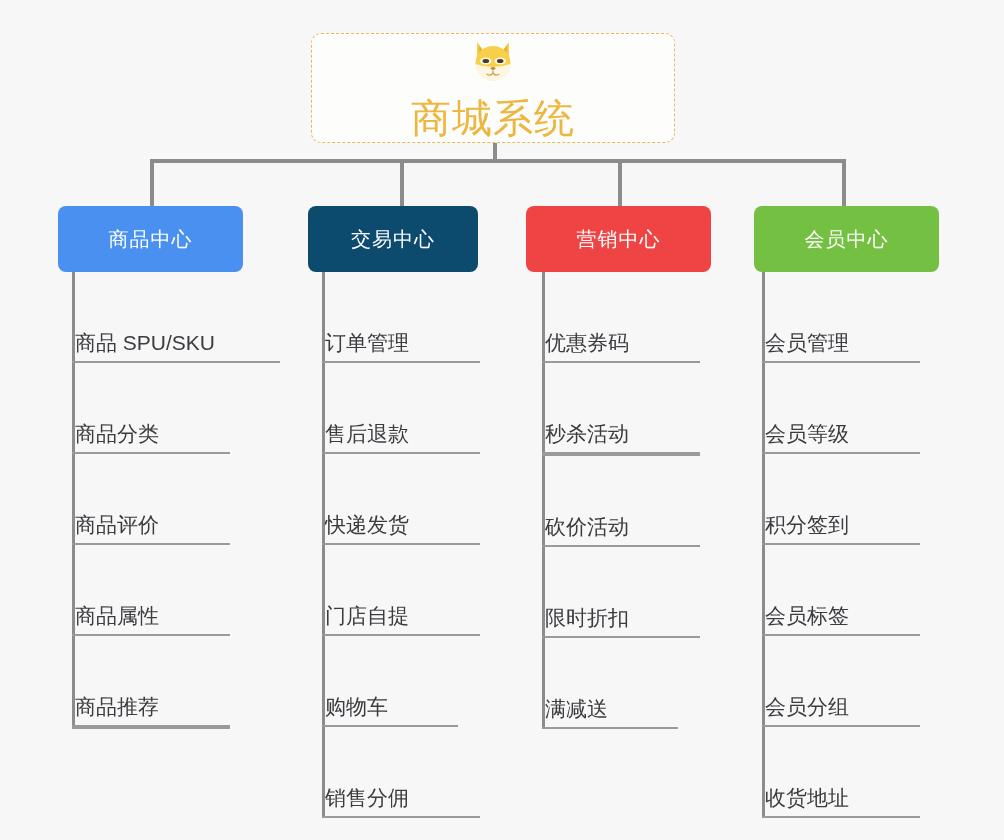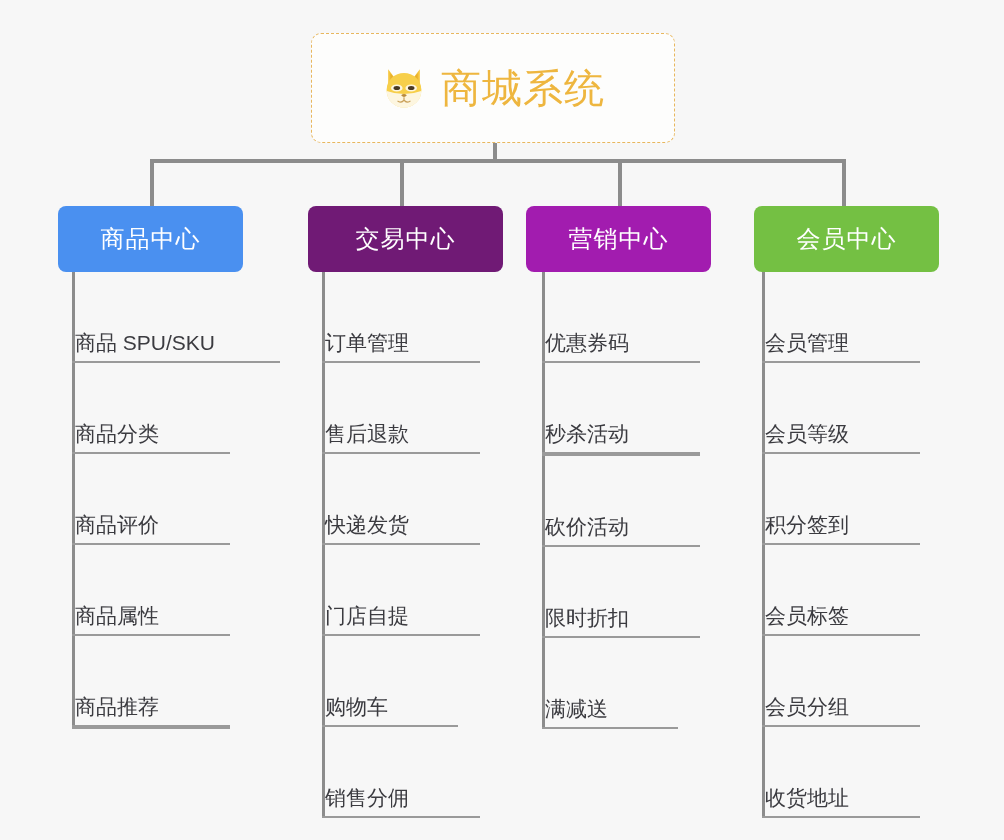--- a/index.html
+++ b/index.html
@@ -27,20 +27,21 @@
     width: 364px;
     height: 110px;
     box-sizing: border-box;
     background: #fdfdfc;
     border: 1px dashed #e8b75e;
     border-radius: 10px;
     display: flex;
     align-items: center;
     justify-content: center;
     gap: 14px;
+    flex-direction: column;
   }
   .root-title {
     font-size: 40px;
     color: #eeb63f;
     letter-spacing: 1px;
     line-height: 1;
     white-space: nowrap;
   }
   .shiba-icon {
     width: 46px;
@@ -59,21 +60,21 @@
 
   
   .cat-header {
     position: absolute;
     height: 66px;
     border-radius: 8px;
     display: flex;
     align-items: center;
     justify-content: center;
     color: #ffffff;
-    font-size: 24px;
+    font-size: 20px;
     letter-spacing: 1px;
     white-space: nowrap;
   }
 
   
   .leaf-col {
     position: absolute;
     top: 272px;
     border-left: 3px solid #8c8c8c;
     box-sizing: border-box;
@@ -129,24 +130,24 @@
   <div class="conn conn-v" style="left:493px; top:143px; height:20px;"></div>
   <div class="conn conn-h" style="left:150px; top:159px; width:696px;"></div>
   <div class="conn conn-v" style="left:150px; top:159px; height:48px;"></div>
   <div class="conn conn-v" style="left:400px; top:159px; height:48px;"></div>
   <div class="conn conn-v" style="left:618px; top:159px; height:48px;"></div>
   <div class="conn conn-v" style="left:842px; top:159px; height:48px;"></div>
 
   <div class="cat-header" style="left:58px; top:206px; width:185px; background:#4a90f0;">
     <span>商品中心</span>
   </div>
-  <div class="cat-header" style="left:308px; top:206px; width:195px; background:#701a75;">
+  <div class="cat-header" style="left:308px; top:206px; width:170px; background:#0c4a6e;">
     <span>交易中心</span>
   </div>
-  <div class="cat-header" style="left:526px; top:206px; width:185px; background:#a21caf;">
+  <div class="cat-header" style="left:526px; top:206px; width:185px; background:#ef4444;">
     <span>营销中心</span>
   </div>
   <div class="cat-header" style="left:754px; top:206px; width:185px; background:#74c043;">
     <span>会员中心</span>
   </div>
 
   <div class="leaf-col" style="left:72px; width:215px;">
     <div class="leaf-item">
       <span class="leaf-label">商品 SPU/SKU</span>
     </div>

